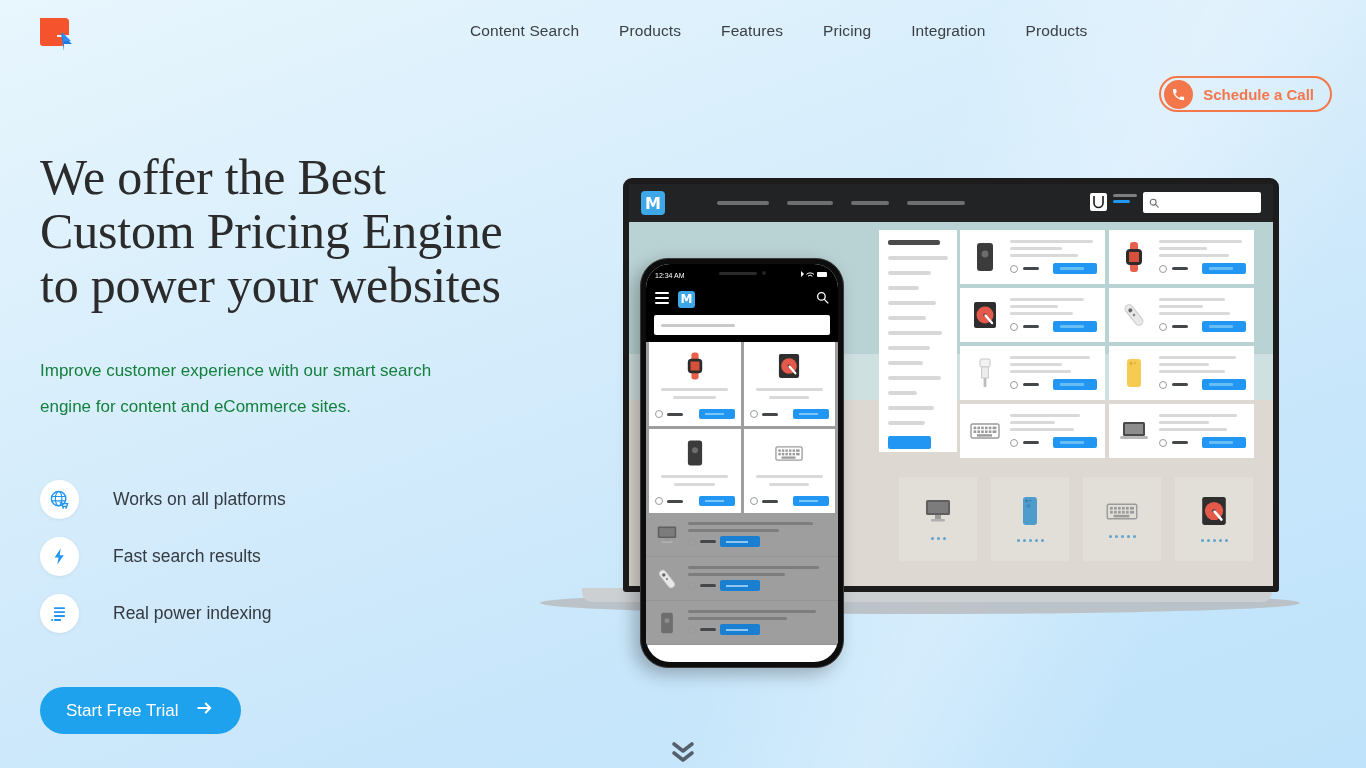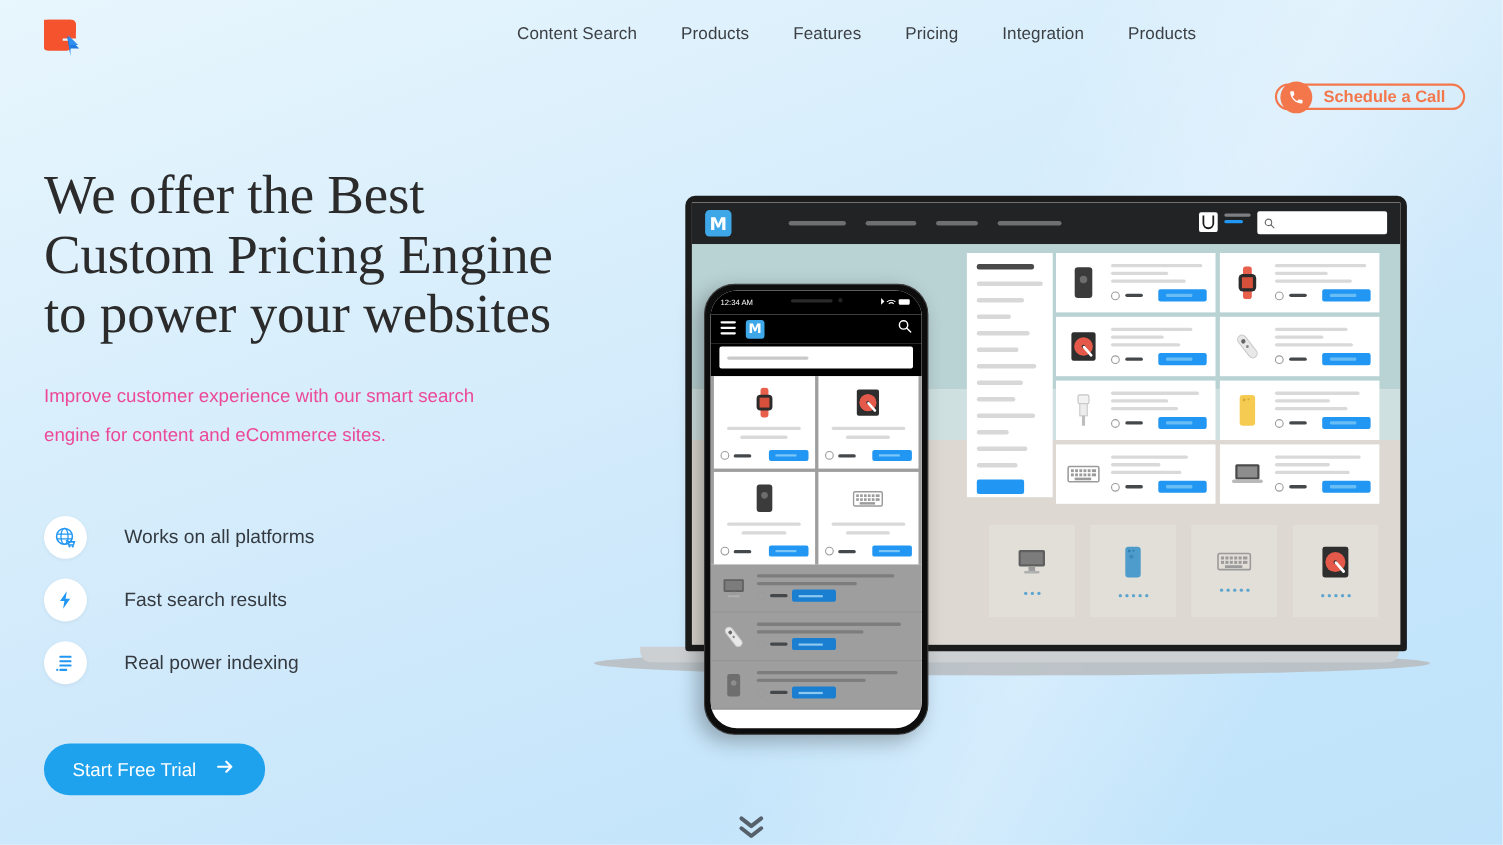--- a/index.html
+++ b/index.html
@@ -47,39 +47,39 @@
   .signup-btn {
     background: #22a8f2; color: #fff; font-size: 16px; font-weight: bold;
     border-radius: 22px; padding: 11px 25px; cursor: pointer; border: none;
     box-shadow: 0 1px 3px rgba(0,0,0,.08);
   }
 
   
   .call-pill {
     position: absolute; right: 34px; top: 76px;
     border: 2px solid #f4764b; border-radius: 20px;
-    height: 24px; display: flex; align-items: center;
+    height: 36px; display: flex; align-items: center;
     padding: 0 16px 0 3px; background: transparent; cursor: pointer;
   }
   .call-circle {
     width: 29px; height: 29px; border-radius: 50%;
     background: #f4764b; display: flex; align-items: center; justify-content: center;
     margin-right: 10px; flex: none;
   }
   .call-text { color: #f4764b; font-size: 15px; font-weight: bold; white-space: nowrap; }
 
   
   .hero-left { position: absolute; left: 40px; top: 150px; width: 560px; }
   h1.headline {
     font-family: "Liberation Serif", "DejaVu Serif", serif;
     font-size: 50px; line-height: 54px; color: #2b2b2b; font-weight: normal;
     letter-spacing: -0.2px;
   }
   .sub {
-    margin-top: 30px; font-size: 17px; line-height: 36px; color: #ec4899;
+    margin-top: 41px; font-size: 17px; line-height: 36px; color: #15803d;
     max-width: 470px;
   }
 
   .features { margin-top: 46px; }
   .feat-row { display: flex; align-items: center; height: 57px; }
   .feat-ic {
     width: 39px; height: 39px; border-radius: 50%; background: #fff;
     display: flex; align-items: center; justify-content: center;
     box-shadow: 0 1px 4px rgba(0,0,0,.06); flex: none;
   }

